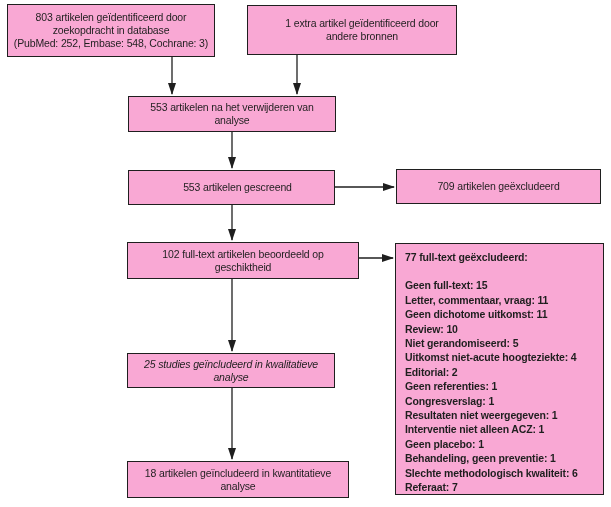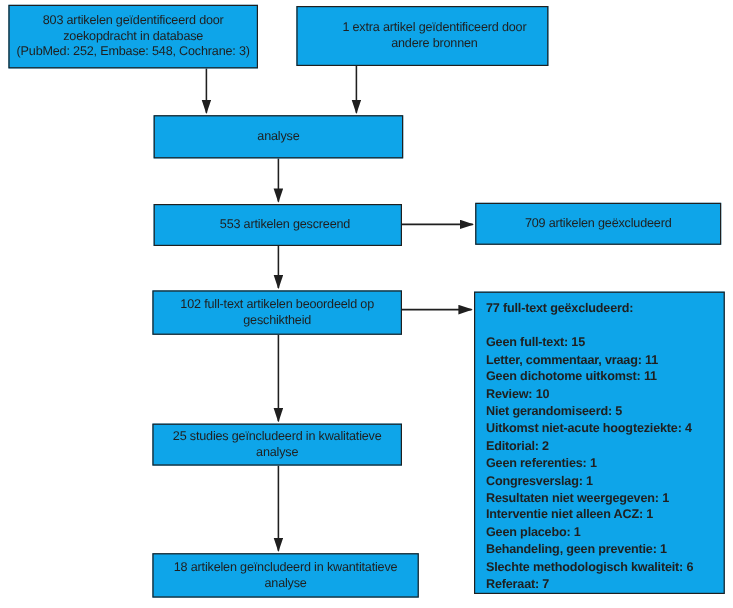--- a/index.html
+++ b/index.html
@@ -14,21 +14,21 @@
     background: #ffffff;
     font-family: "Liberation Sans", "DejaVu Sans", sans-serif;
     color: #1f1f1f;
     font-size: 10.5px;
     letter-spacing: -0.15px;
   }
   .box {
     position: absolute;
     box-sizing: border-box;
     border: 1.5px solid #1f1f1f;
-    background: #0ea5e9;
+    background: #f9a8d4;
   }
   .box.center {
     display: flex;
     flex-direction: column;
     align-items: center;
     justify-content: center;
     text-align: center;
   }
   .box.center .line {
     line-height: 13px;
@@ -85,32 +85,33 @@
     <div class="line">zoekopdracht in database</div>
     <div class="line">(PubMed: 252, Embase: 548, Cochrane: 3)</div>
   </div>
 
   <div class="box center" style="left:247px; top:5px; width:210px; height:50px;padding-left:20px;">
     <div class="line">1 extra artikel geïdentificeerd  door</div>
     <div class="line">andere bronnen</div>
   </div>
 
   <div class="box center" style="left:128px; top:96px; width:208px; height:36px;">
+    <div class="line">553 artikelen na het verwijderen van</div>
     <div class="line">analyse</div>
   </div>
 
   <div class="box center" style="left:128px; top:170px; width:207px; height:35px;padding-left:12px;">
     <div class="line">553 artikelen gescreend</div>
   </div>
 
   <div class="box center" style="left:396px; top:169px; width:205px; height:35px;">
     <div class="line">709 artikelen geëxcludeerd</div>
   </div>
 
-  <div class="box center" style="left:127px; top:242px; width:208px; height:37px;">
+  <div class="box center" style="left:127px; top:242px; width:232px; height:37px;">
     <div class="line">102 full-text artikelen beoordeeld op</div>
     <div class="line">geschiktheid</div>
   </div>
 
   <div class="box list" style="left:395px; top:243px; width:209px; height:252px;font-weight:bold;">
     <div class="heading">77 full-text geëxcludeerd:</div>
     <div class="item">Geen full-text: 15</div>
     <div class="item">Letter, commentaar, vraag: 11</div>
     <div class="item">Geen dichotome uitkomst: 11</div>
     <div class="item">Review: 10</div>
@@ -120,21 +121,21 @@
     <div class="item">Geen referenties: 1</div>
     <div class="item">Congresverslag: 1</div>
     <div class="item">Resultaten niet weergegeven: 1</div>
     <div class="item">Interventie niet alleen ACZ: 1</div>
     <div class="item">Geen placebo: 1</div>
     <div class="item">Behandeling, geen preventie: 1</div>
     <div class="item">Slechte methodologisch kwaliteit: 6</div>
     <div class="item">Referaat: 7</div>
   </div>
 
-  <div class="box center" style="left:127px; top:353px; width:208px; height:35px;">
+  <div class="box center" style="left:127px; top:353px; width:208px; height:35px;font-style:italic;">
     <div class="line">25 studies geïncludeerd in kwalitatieve</div>
     <div class="line">analyse</div>
   </div>
 
   <div class="box center" style="left:127px; top:461px; width:222px; height:37px;">
     <div class="line">18 artikelen geïncludeerd in kwantitatieve</div>
     <div class="line">analyse</div>
   </div>
 
 </div>

